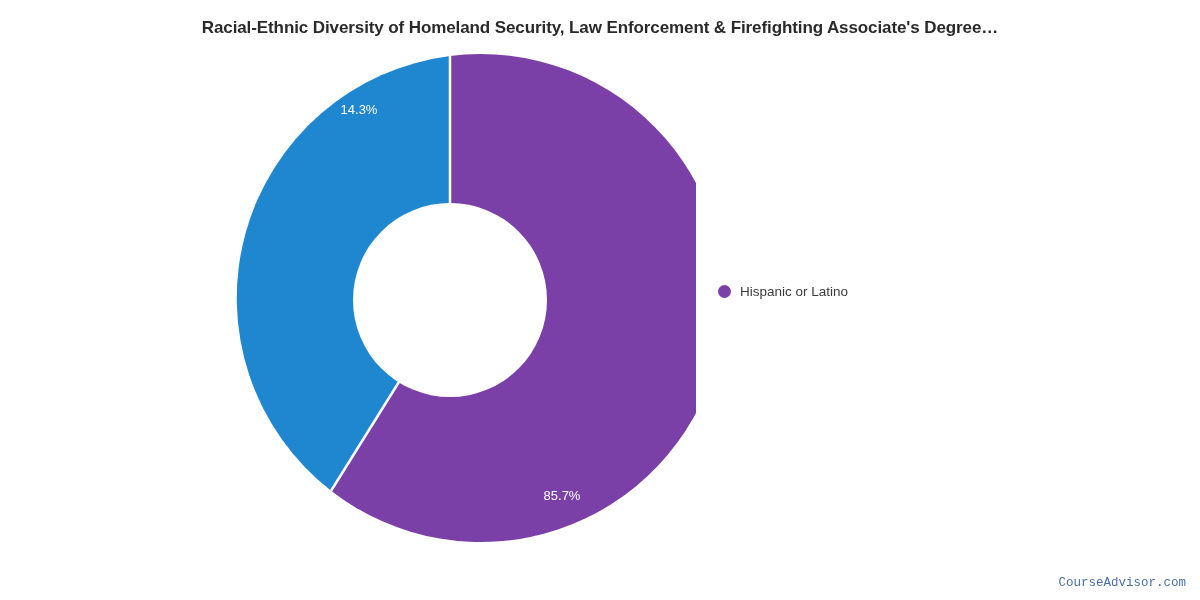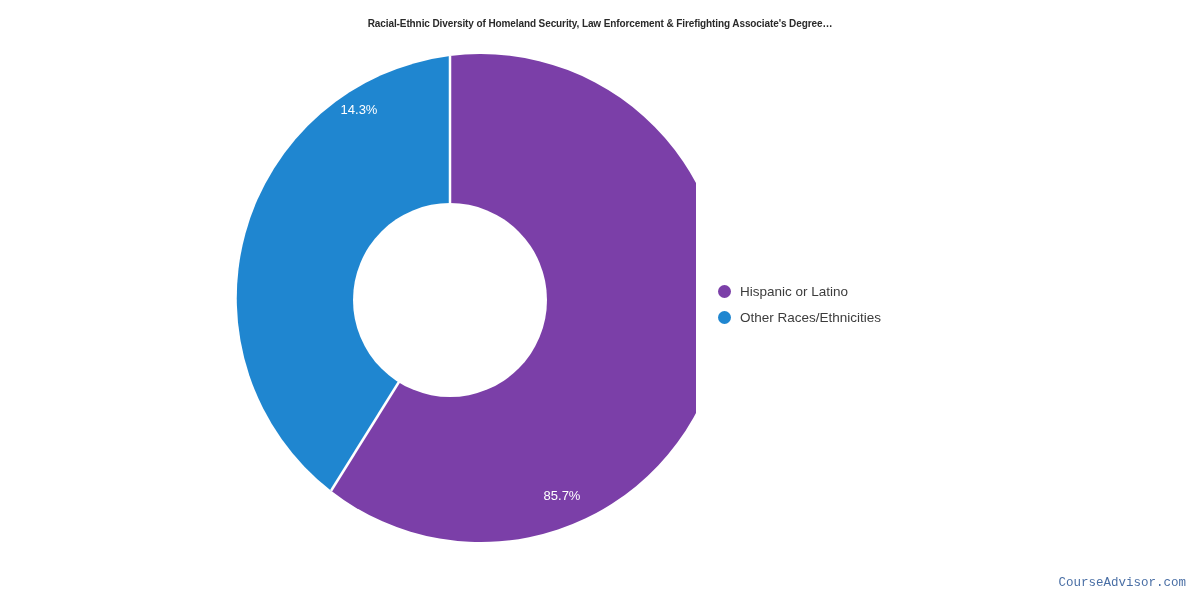--- a/index.html
+++ b/index.html
@@ -13,21 +13,21 @@
     font-family: "Liberation Sans", sans-serif;
     position: relative;
     overflow: hidden;
   }
   #chart-title {
     position: absolute;
     top: 18px;
     left: 0;
     width: 1200px;
     text-align: center;
-    font-size: 10px;
+    font-size: 17px;
     font-weight: bold;
     color: #2a2a2a;
     letter-spacing: -0.1px;
     white-space: nowrap;
     overflow: hidden;
     text-overflow: ellipsis;
   }
   #donut-wrap {
     position: absolute;
     left: 204px;
@@ -101,19 +101,15 @@
     <text class="slice-label" x="358" y="443">85.7%</text>
     <text class="slice-label" x="155" y="57">14.3%</text>
   </svg>
 </div>
 
 <div id="legend">
   <div class="legend-item">
     <span class="legend-swatch" style="background:#7b3fa8"></span>
     <span class="legend-label">Hispanic or Latino</span>
   </div>
-  <div class="legend-item">
-    <span class="legend-swatch" style="background:#1f86d0"></span>
-    <span class="legend-label">Other Races/Ethnicities</span>
-  </div>
 </div>
 
 <div id="watermark">CourseAdvisor.com</div>
 
 </body></html>

